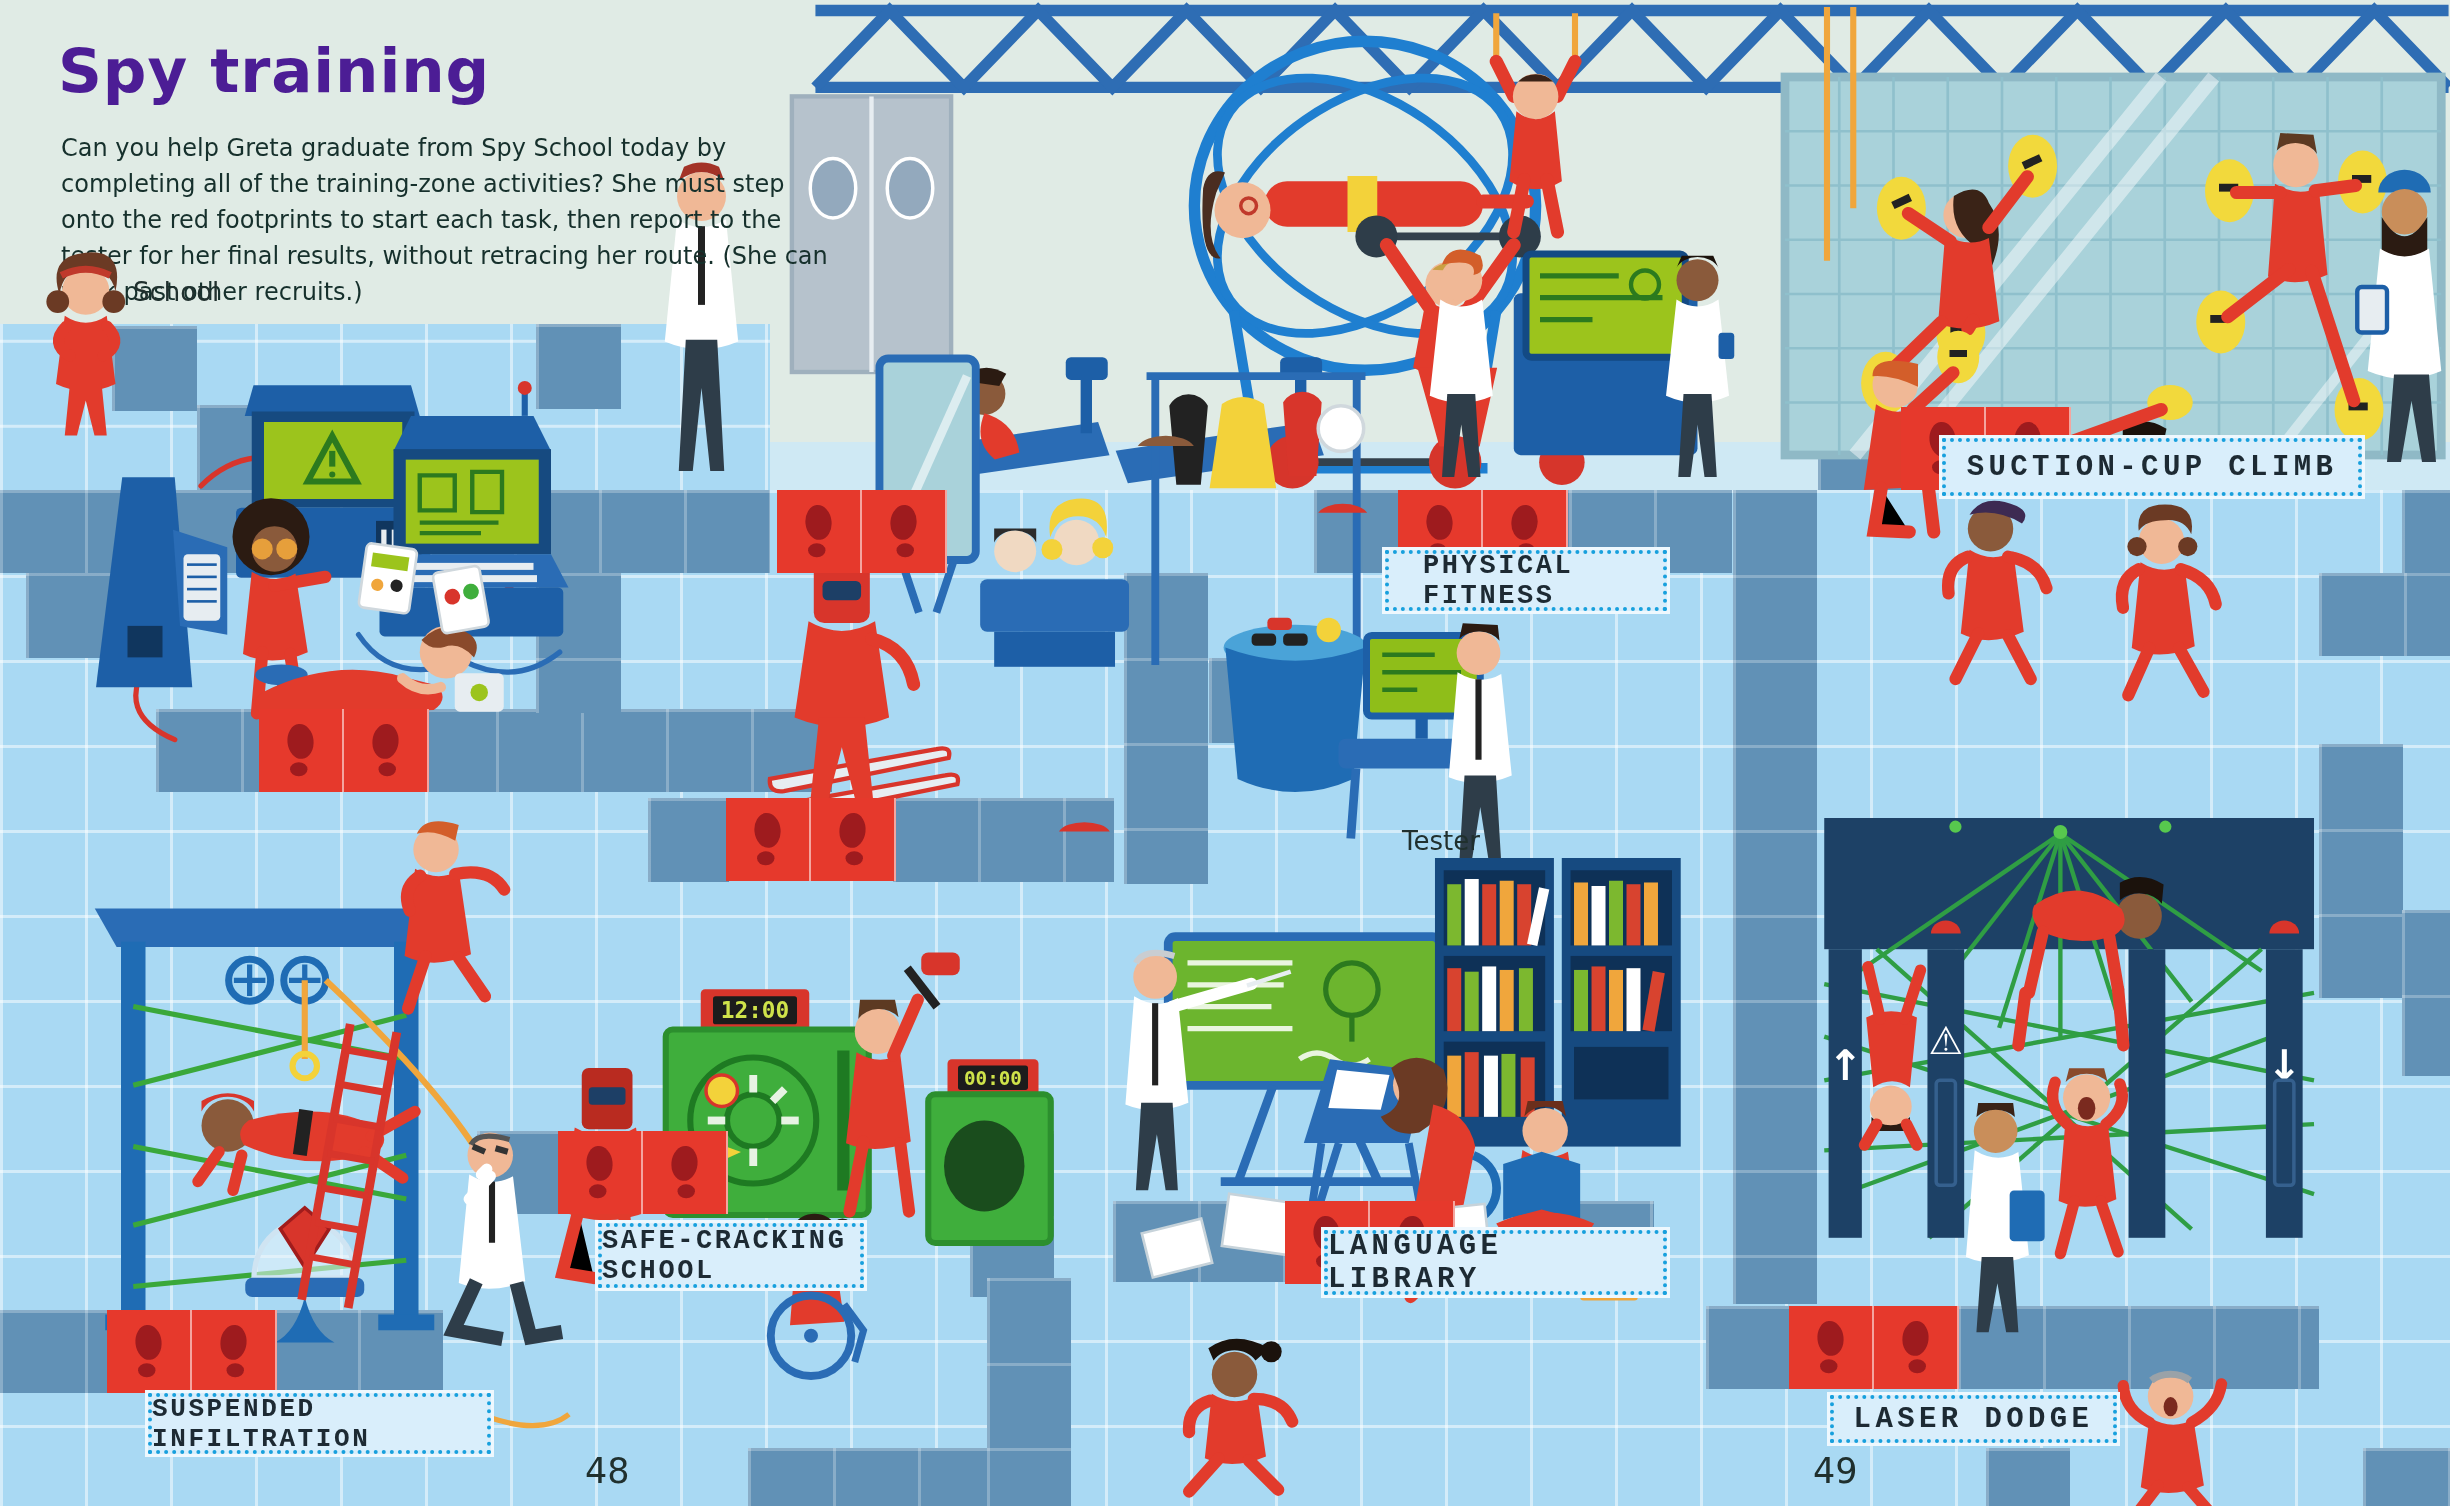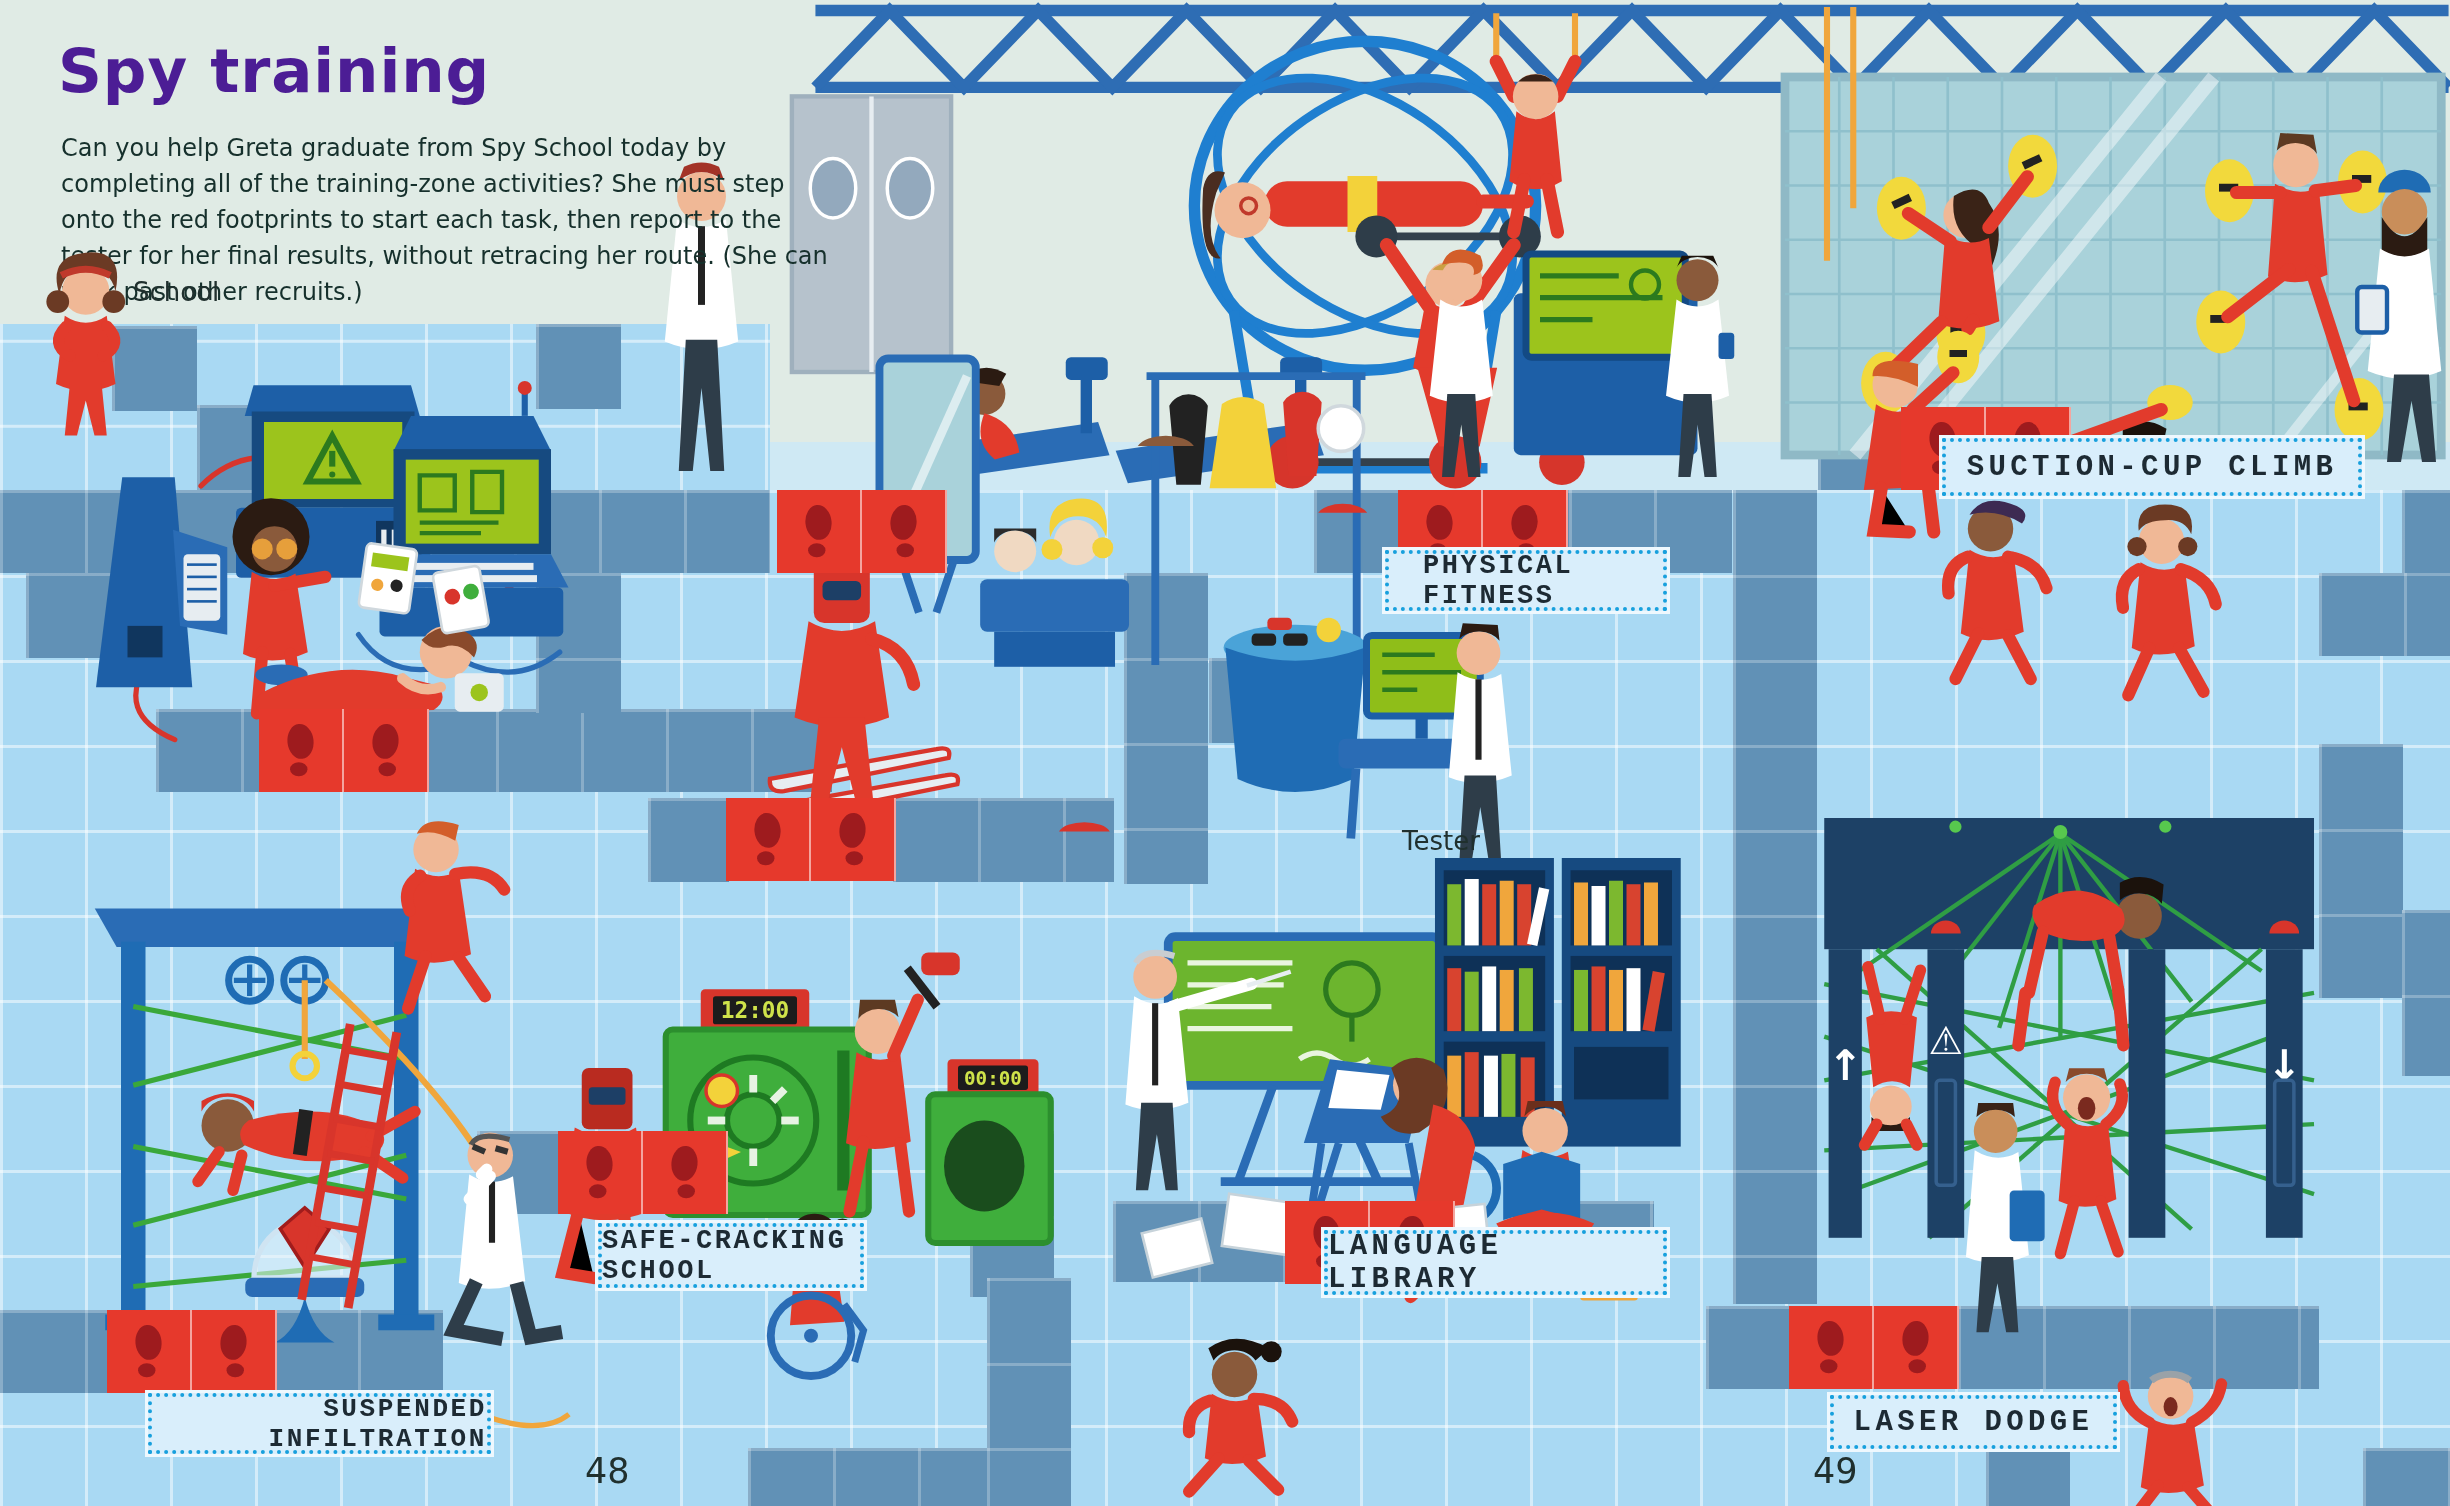--- a/index.html
+++ b/index.html
@@ -883,24 +883,24 @@
         </svg>
       </div>
     <div class="fp-tile">
         <svg width="35" height="54" viewBox="0 0 40 62">
           <ellipse cx="20" cy="20" rx="15" ry="20" fill="#9e1b1e" transform="rotate(6 20 20)"></ellipse>
           <ellipse cx="22" cy="52" rx="10" ry="8" fill="#9e1b1e"></ellipse>
         </svg>
       </div>
   </div>
 
-  <div class="zone-label" style="left:105px;top:1393px;width:343px;height:61px;font-size:26px;letter-spacing:2.6px;text-align:right;">SUSPENDED INFILTRATION</div>
+  <div class="zone-label" style="left:105px;top:1393px;width:343px;height:61px;font-size:26px;letter-spacing:2.6px;">SUSPENDED INFILTRATION</div>
   <div class="zone-label" style="left:555px;top:1223px;width:266px;height:65px;font-size:27px;letter-spacing:2.6px;">SAFE-CRACKING SCHOOL</div>
   <div class="zone-label" style="left:1342px;top:550px;width:282px;height:61px;font-size:27px;letter-spacing:2.6px;padding-left:34px;">PHYSICAL FITNESS</div>
   <div class="zone-label" style="left:1281px;top:1230px;width:343px;height:65px;">LANGUAGE LIBRARY</div>
   <div class="zone-label" style="left:1899px;top:438px;width:420px;height:58px;">SUCTION-CUP CLIMB</div>
-  <div class="zone-label" style="left:1787px;top:1395px;width:287px;height:54px;">LASER DODGE</div>
+  <div class="zone-label" style="left:1787px;top:1395px;width:287px;height:48px;">LASER DODGE</div>
 
   <div class="pagenum" style="left:585px;top:1451px;">48</div>
   <div class="pagenum" style="left:1813px;top:1451px;">49</div>
 
 </div>
 
 
 </body></html>

